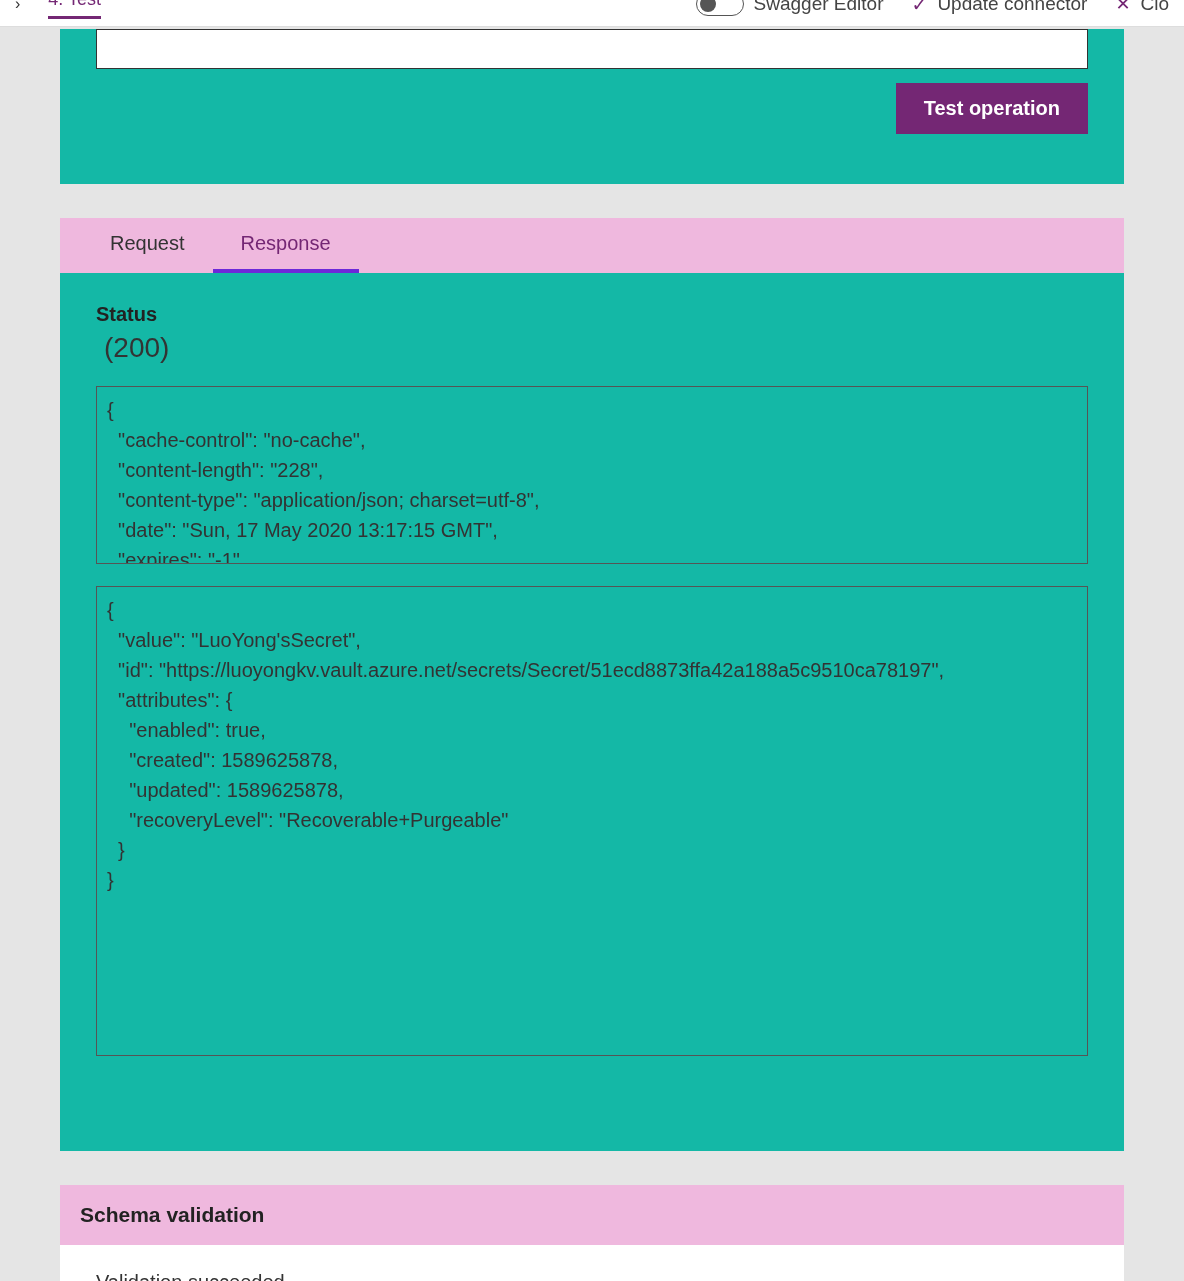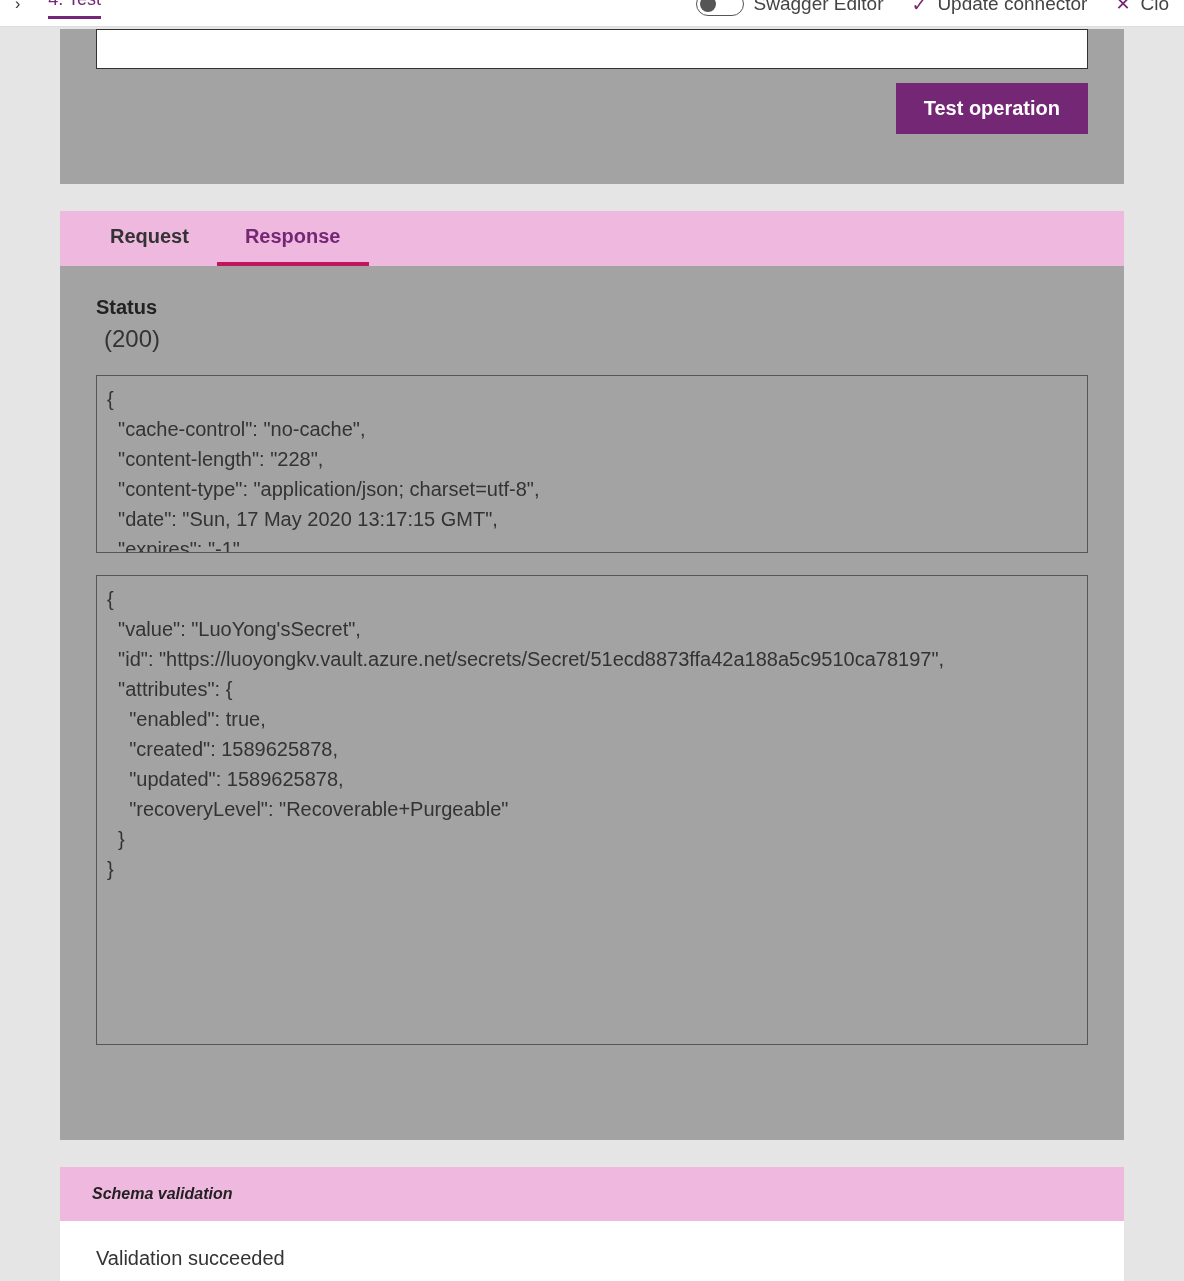--- a/index.html
+++ b/index.html
@@ -81,22 +81,22 @@
     .x-icon {
       color: #742774;
       font-size: 18px;
     }
     .main-container {
       background: #e5e5e5;
       padding: 0 60px;
       padding-top: 27px;
     }
     .card {
-      background: #a3a3a3;
-      margin-bottom: 27px;
+      background: #14b8a6;
+      margin-bottom: 34px;
     }
     .test-card {
       padding: 0 36px 50px 36px;
     }
     .input-outline {
       width: 100%;
       height: 40px;
       border: 1px solid #333;
       margin-top: 2px;
       background: #fff;
@@ -115,43 +115,42 @@
     .clearfix::after {
       content: "";
       display: table;
       clear: both;
     }
     .tab-header {
       background: #efb8de;
       display: flex;
       padding-top: 14px;
       padding-left: 22px;
-      font-weight: bold;
     }
     .tab-item {
       padding: 0 28px 14px 28px;
       font-size: 20px;
       color: #333;
       cursor: pointer;
     }
     .tab-item.active {
       color: #742774;
-      border-bottom: 4px solid #be185d;
+      border-bottom: 4px solid #6d28d9;
     }
     .response-body {
       padding: 30px 36px 95px 36px;
     }
     .section-label {
       font-weight: 700;
       font-size: 20px;
       color: #222;
       margin-bottom: 6px;
     }
     .status-value {
-      font-size: 24px;
+      font-size: 28px;
       color: #333;
       padding-left: 8px;
       margin-bottom: 22px;
     }
     .code-box {
       border: 1px solid #555;
       padding: 8px 10px;
       font-family: "Segoe UI", sans-serif;
       font-size: 20px;
       line-height: 1.5;
@@ -178,25 +177,24 @@
     .code-box.headers::-webkit-scrollbar-button {
       height: 20px;
       background: #f0f0f0;
       border: 1px solid #ccc;
     }
     .code-box.body-box {
       height: 470px;
     }
     .schema-header {
       background: #efb8de;
-      padding: 18px 32px;
-      font-size: 16px;
+      padding: 18px 20px;
+      font-size: 21px;
       font-weight: 700;
       color: #222;
-      font-style: italic;
     }
     .schema-body {
       background: #fff;
       padding: 26px 36px;
       font-size: 20px;
       color: #333;
     }
   </style>
 </head>
 <body>

